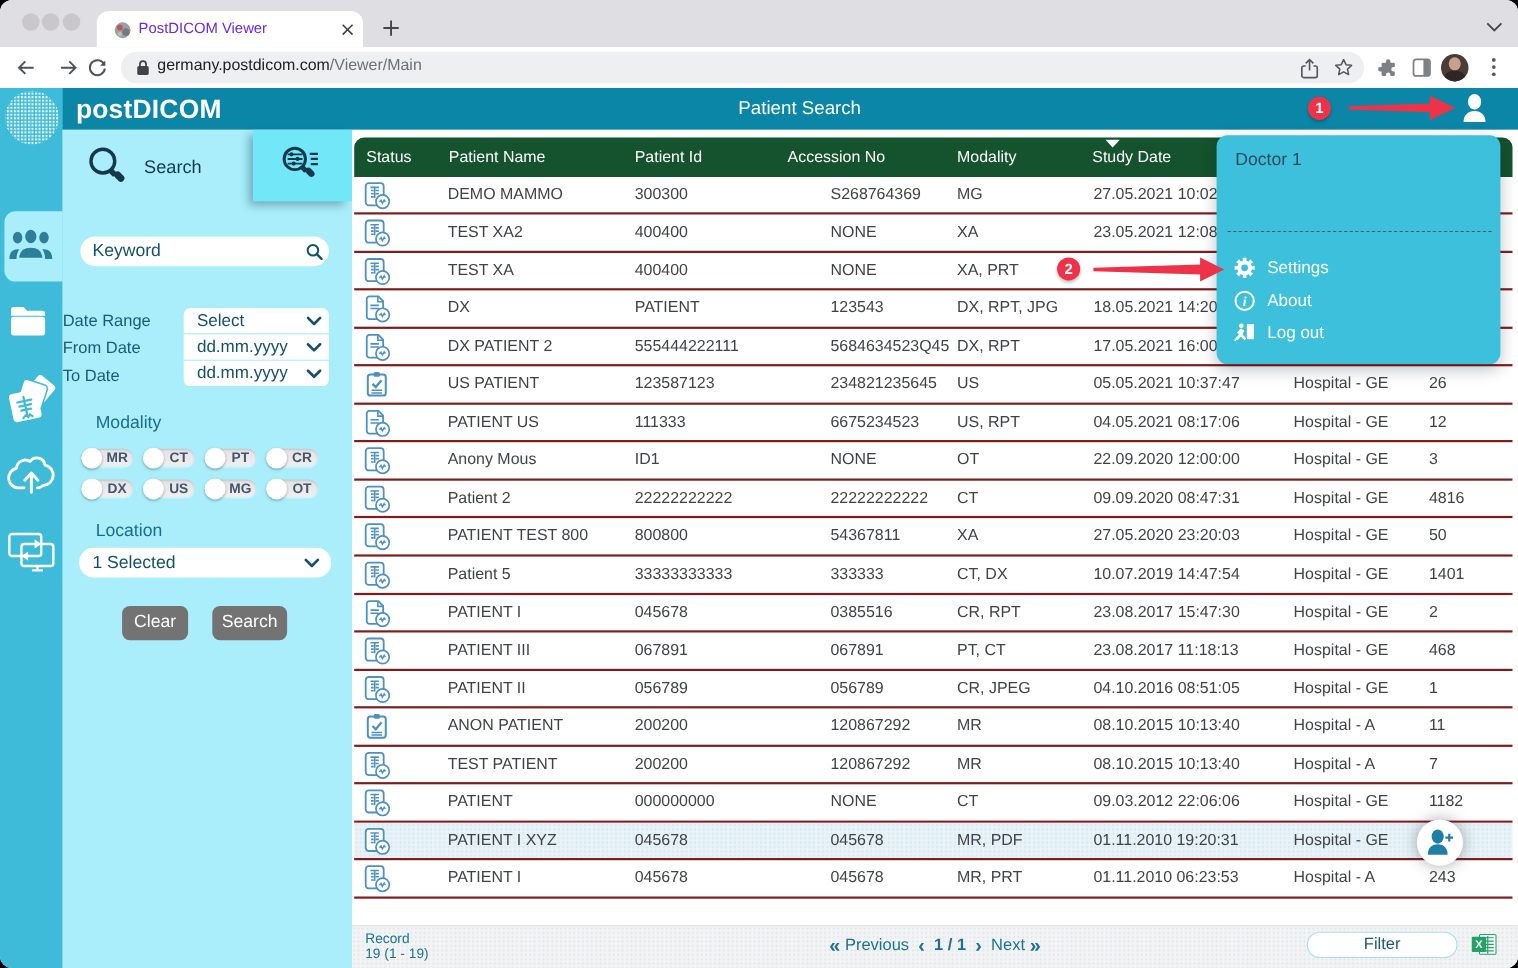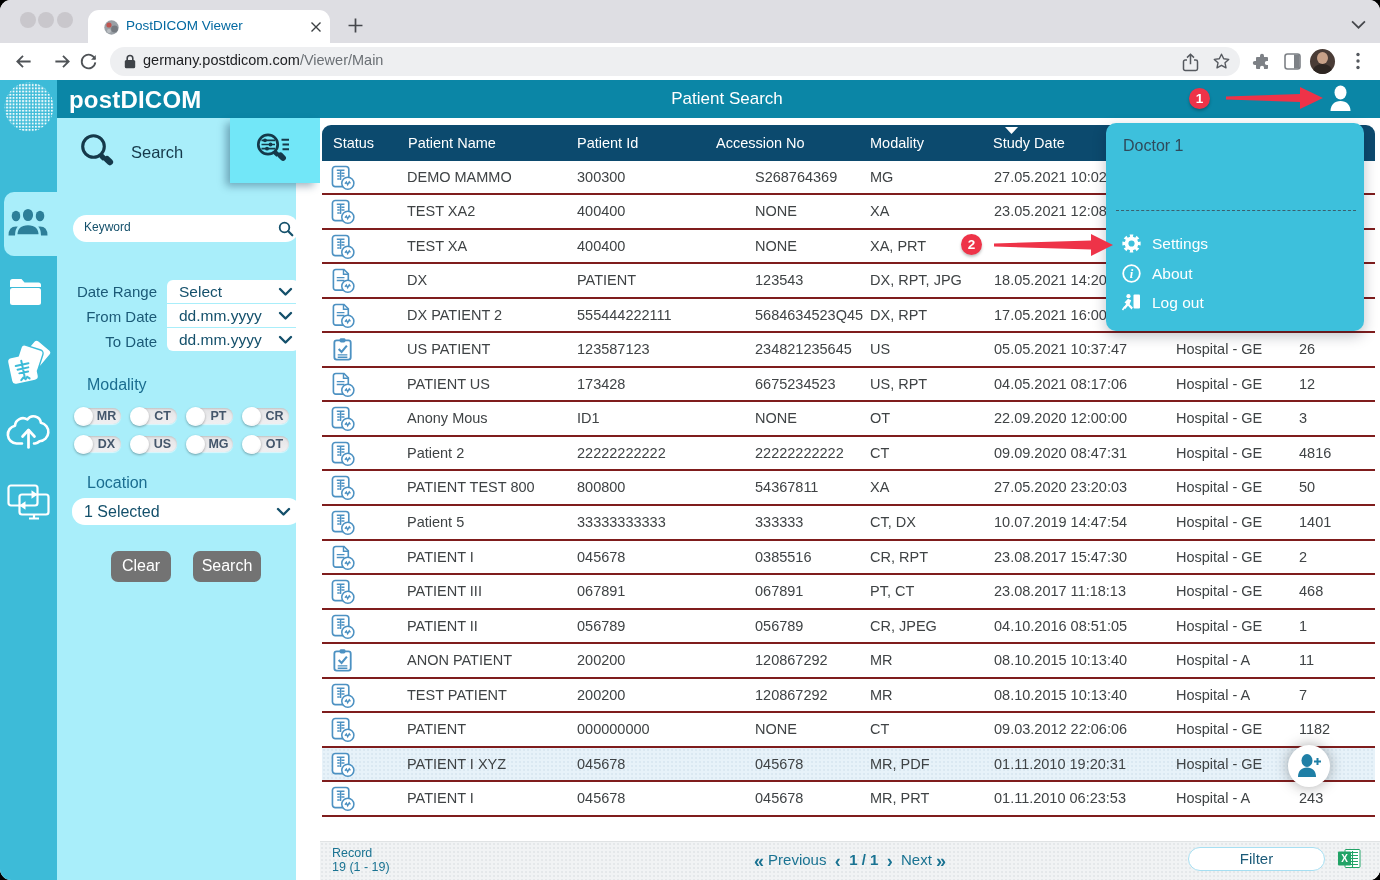--- a/index.html
+++ b/index.html
@@ -3,47 +3,47 @@
 <meta charset="utf-8">
 <style>
 * { margin:0; padding:0; box-sizing:border-box; }
 html,body { width:1380px; height:880px; background:#000; overflow:hidden; }
 body { font-family:"Liberation Sans", sans-serif; }
 #win { position:absolute; left:0; top:0; width:1380px; height:880px; border-radius:11px; overflow:hidden; background:#fff; }
 svg { position:absolute; overflow:visible; }
 #tabstrip { position:absolute; left:0; top:0; width:1380px; height:43px; background:#dedee3; }
 .tlight { position:absolute; top:12px; width:16px; height:16px; border-radius:50%; background:#c9c7cc; }
 #tab { position:absolute; left:88px; top:10px; width:242px; height:33px; background:#fff; border-radius:11px 11px 0 0; }
-#tabtitle { position:absolute; left:38px; top:8px; font-size:13.5px; color:#0369a1; }
+#tabtitle { position:absolute; left:38px; top:8px; font-size:13.5px; color:#6d28d9; }
 #toolbar { position:absolute; left:0; top:43px; width:1380px; height:37px; background:#ffffff; }
 #pill { position:absolute; left:110px; top:4px; width:1130px; height:29px; border-radius:15px; background:#eeeff1; }
 #urltext { position:absolute; left:33px; top:5px; font-size:14.5px; color:#202124; }
 #urltext .gray { color:#6b7075; }
 #appheader { position:absolute; left:0; top:80px; width:1380px; height:38px; background:#0b86a6; }
 #logo { position:absolute; left:69px; top:86px; font-size:24px; font-weight:bold; color:#fff; letter-spacing:0.2px; }
 #ptitle { position:absolute; left:560px; top:89px; width:334px; text-align:center; font-size:17px; color:#fff; }
 #sidebar { position:absolute; left:0; top:80px; width:57px; height:800px; background:#3dbbd8; }
 #sideon { position:absolute; left:4px; top:192px; width:53px; height:64px; background:#a9eefa; border-radius:10px 0 0 10px; }
-#panel { position:absolute; left:57px; top:118px; width:239px; height:762px; background:#a9eefa; }
+#panel { position:absolute; left:57px; top:118px; width:263px; height:762px; background:#a9eefa; }
 #advtab { position:absolute; left:173px; top:0px; width:90px; height:65px; background:#72e7f8; box-shadow:-5px 4px 8px -1px rgba(20,60,90,.4); }
 #searchlbl { position:absolute; left:74px; top:25px; font-size:16.5px; color:#15394a; }
 #keyword { position:absolute; left:16px; top:97px; width:226px; height:27px; background:#fff; border-radius:14px; }
-#keyword span { position:absolute; left:11px; top:5px; font-size:12px; color:#14506b; }
-.dlabel { position:absolute; width:100px; text-align:right; font-size:15px; color:#1b5a77; }
+#keyword span { position:absolute; left:11px; top:5px; font-size:16px; color:#14506b; }
+.dlabel { position:absolute; width:100px; font-size:15px; color:#1b5a77; }
 .dbox { position:absolute; left:110px; width:132px; height:23px; background:#fff; }
 .dbox span { position:absolute; left:12px; top:3px; font-size:15.5px; color:#14506b; }
 .modlabel { position:absolute; left:30px; font-size:16px; color:#1b6d90; }
 .tog { position:absolute; width:46px; height:16px; border-radius:8px; background:linear-gradient(#e3e3e5,#f0f0f2); box-shadow:inset 0 1px 2px rgba(0,0,0,.15), 0 1px 1px rgba(255,255,255,.6); }
 .tog b { position:absolute; left:17px; right:0; top:1px; text-align:center; font-size:12.5px; color:#44566b; font-weight:bold; }
 .tog i { position:absolute; left:-1px; top:-1.5px; width:19px; height:19px; border-radius:50%; background:radial-gradient(circle at 40% 35%, #fff 60%, #e4e4e6); box-shadow:0 1px 2.5px rgba(0,0,0,.35); }
 #locbox { position:absolute; left:15px; top:380px; width:229px; height:27px; background:#fff; border-radius:13px; }
 #locbox span { position:absolute; left:12px; top:5px; font-size:16px; color:#14506b; }
 .btn { position:absolute; top:433px; background:#737373; border-radius:7px; height:31px; color:#fff; font-size:16px; text-align:center; line-height:29px; }
 #main { position:absolute; left:320px; top:118px; width:1060px; height:762px; background:#fff; }
-#thead { position:absolute; left:2px; top:7px; width:1053px; height:35.5px; background:#0c4a6e; border-radius:9px 9px 0 0; color:#fff; font-size:14.5px; }
+#thead { position:absolute; left:2px; top:7px; width:1053px; height:35.5px; background:#14532d; border-radius:9px 9px 0 0; color:#fff; font-size:14.5px; }
 .th { position:absolute; top:10px; }
 #rows { position:absolute; left:2px; top:42.5px; width:1053px; }
 .row { position:relative; width:1053px; height:34.55px; border-bottom:2px solid #7f1d1d; font-size:14.5px; color:#3f4345; }
 .row div { position:absolute; top:8px; }
 .c1 { left:85px; } .c2 { left:255px; } .c3 { left:394px;margin-left:39px; } .c4 { left:548px; } .c5 { left:672px; } .c6 { left:854px; } .c7 { left:977px; }
 .sicon { position:absolute; left:9px; top:4px !important; width:25px; height:26px; }
 #footer { position:absolute; left:0px; top:723px; width:1060px; height:39px; background:#f1f3f4; background-image:radial-gradient(rgba(120,135,145,0.10) 0.8px, transparent 1px); background-size:4px 4px; border-top:1px solid #e0e3e4; color:#1a7392; }
 #record { position:absolute; left:12px; top:5px; font-size:12.5px; line-height:1.1; }
 #pager { position:absolute; left:0; right:0; top:9px; text-align:center; font-size:15px; color:#1a7392; }
 #pager .gl { font-size:18px; font-weight:bold; line-height:15px; vertical-align:-1.5px; }
@@ -374,21 +374,21 @@
         </div>
 <div class="row">
           <svg class="sicon" viewBox="0 0 26 27">
 <path d="M2.5 4 a2.5 2.5 0 0 1 2.5-2.5 h8.5 l4.5 4.5 v14.5 a2.5 2.5 0 0 1 -2.5 2.5 h-10.5 a2.5 2.5 0 0 1 -2.5-2.5 z" fill="#fff" stroke="#4c91c2" stroke-width="1.7"></path>
 <path d="M13 1.8v4.7h4.8" fill="none" stroke="#4c91c2" stroke-width="1.5"></path>
 <path d="M6 10h8 M6 13h8" stroke="#4c91c2" stroke-width="1.5"></path>
 <circle cx="17.5" cy="19" r="6.3" fill="#fff" stroke="#4c91c2" stroke-width="1.6"></circle>
 <path d="M14.5 19.5l1.5-1.8 1.3 2.8 1.7-3 1.2 1.6" stroke="#4c91c2" stroke-width="1.4" fill="none"></path>
 </svg>
           <div class="c1">PATIENT US</div>
-          <div class="c2">173428</div>
+          <div class="c2">111333</div>
           <div class="c3">6675234523</div>
           <div class="c4">US, RPT</div>
           <div class="c5">04.05.2021 08:17:06</div>
           <div class="c6">Hospital - GE</div>
           <div class="c7">12</div>
         </div>
 <div class="row">
           <svg class="sicon" viewBox="0 0 26 27">
 <rect x="1.5" y="1.5" width="17" height="21" rx="3" fill="#fff" stroke="#4c91c2" stroke-width="1.7"></rect>
 <path d="M6 5.5h8 M10 5.5v10 M6.5 8.5h2.5 M11 8.5h3 M6.5 11.5h2.5 M11 11.5h3 M6.5 14.5h2.5" stroke="#4c91c2" stroke-width="1.5" fill="none"></path>

